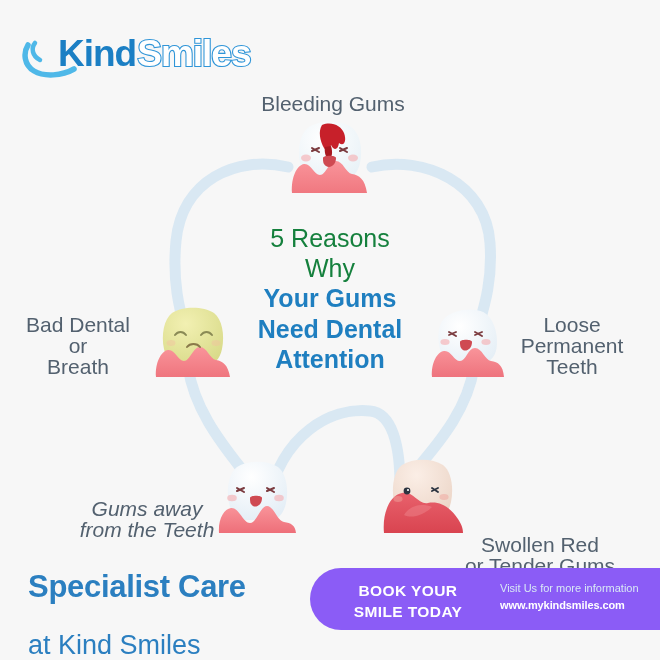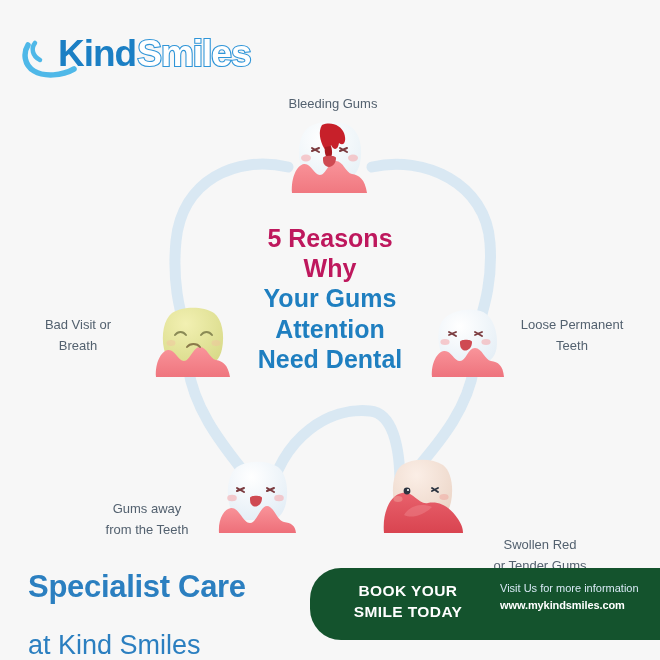--- a/index.html
+++ b/index.html
@@ -30,35 +30,35 @@
 
   
   #connectors{position:absolute;left:0;top:0;width:660px;height:660px;}
 
   
   .node{position:absolute;}
   .node .art{position:absolute;left:0;top:0;}
   .label{
     position:absolute;
     color:#53616f;
-    font-size:13px;
+    font-size:21px;
     line-height:21px;
     text-align:center;
     white-space:pre-line;
   }
 
   
   #center-text{
     position:absolute;left:230px;top:208px;width:200px;
     text-align:center;
   }
   #center-text .thin{
     display:block;
     font-size:25px;line-height:30px;
-    color:#be185d;font-weight:bold;
+    color:#15803d;font-weight:normal;
   }
   #center-text .bold{
     display:block;
     font-size:25px;line-height:30.5px;
     color:#1f7fc0;font-weight:bold;
     margin-top:0;
   }
 
   
   #footer{position:absolute;left:0;top:545px;width:660px;height:115px;}
@@ -66,22 +66,22 @@
     position:absolute;left:28px;top:9px;width:280px;text-align:left;
   }
   #footer-headline .l1{
     display:block;font-size:31px;font-weight:bold;color:#2b7fc0;line-height:36px;
     letter-spacing:-0.3px;
   }
   #footer-headline .l2{
     display:block;font-size:27px;font-weight:normal;color:#2b7fc0;line-height:33px;margin-top:24px;
   }
   #cta-pill{
-    position:absolute;left:310px;top:8px;width:350px;height:72px;
-    background:#14532d;
+    position:absolute;left:310px;top:8px;width:350px;height:62px;
+    background:#8b5cf6;
     border-radius:31px 0 0 31px;
   }
   #cta-book{
     position:absolute;left:18px;top:12px;width:160px;
     color:#ffffff;font-size:15.5px;font-weight:bold;line-height:21px;
     letter-spacing:0.4px;text-align:center;white-space:pre-line;
   }
   #cta-visit{
     position:absolute;left:150px;top:13px;width:200px;margin-left:40px;
   }
@@ -180,21 +180,21 @@
       <g stroke="#8a8a55" stroke-width="2" stroke-linecap="round" fill="none">
         <path d="M30 32 C33 28, 38 28, 41 32"></path>
         <path d="M56 32 C59 28, 64 28, 67 32"></path>
       </g>
 
       <path d="M42 44 C45 40, 52 40, 55 44" stroke="#8a7a4a" stroke-width="2" fill="none" stroke-linecap="round"></path>
       <ellipse cx="26" cy="40" rx="4.5" ry="3" fill="#f2c0a0" opacity="0.45"></ellipse>
       <ellipse cx="71" cy="40" rx="4.5" ry="3" fill="#f2c0a0" opacity="0.45"></ellipse>
     </svg>
   </div>
-  <div class="label" style="left:14px;top:299px;width:128px;">Bad Visit or
+  <div class="label" style="left:14px;top:299px;width:128px;">Bad Dental or
 Breath</div>
 
   <div class="node" style="left:422px;top:290px;width:92px;height:76px;">
     <svg class="art" width="92" height="76" viewBox="0 0 92 76">
       <defs>
         <radialGradient id="lt-tooth" cx="40%" cy="28%" r="78%">
           <stop offset="0%" stop-color="#ffffff"></stop>
           <stop offset="100%" stop-color="#e6eff6"></stop>
         </radialGradient>
         <linearGradient id="lt-gum" x1="0" y1="0" x2="0" y2="1">
@@ -242,21 +242,21 @@
                C81 66, 85 68, 86 76 Z" fill="url(#ga-gum)"></path>
       <g stroke="#7b3b3f" stroke-width="2" stroke-linecap="round" fill="none">
         <path d="M27 34 L34 31 M27 31 L34 35"></path>
         <path d="M57 34 L64 31 M57 31 L64 35"></path>
       </g>
       <path d="M40 41 C40 38, 52 38, 52 41 C52 48, 46 51, 43 49 C40 47, 40 44, 40 41 Z" fill="#cf4a52"></path>
       <ellipse cx="22" cy="41" rx="4.8" ry="3.2" fill="#f5a4a8" opacity="0.55"></ellipse>
       <ellipse cx="69" cy="41" rx="4.8" ry="3.2" fill="#f5a4a8" opacity="0.55"></ellipse>
     </svg>
   </div>
-  <div class="label" style="left:72px;top:483px;width:150px;">Gums away
+  <div class="label" style="left:72px;top:483px;width:150px;font-style:italic;">Gums away
 from the Teeth</div>
 
   <div class="node" style="left:374px;top:440px;width:98px;height:82px;">
     <svg class="art" width="98" height="82" viewBox="0 0 98 82">
       <defs>
         <radialGradient id="sw-tooth" cx="40%" cy="26%" r="78%">
           <stop offset="0%" stop-color="#fbeee6"></stop>
           <stop offset="100%" stop-color="#ecd6c8"></stop>
         </radialGradient>
         <linearGradient id="sw-gum" x1="0" y1="0" x2="0" y2="1">
@@ -278,22 +278,22 @@
       <ellipse cx="70" cy="42" rx="4.6" ry="3" fill="#f0a49c" opacity="0.5"></ellipse>
     </svg>
   </div>
   <div class="label" style="left:458px;top:483px;width:164px;margin-top:36px;">Swollen Red
 or Tender Gums</div>
 
   <div id="center-text">
     <span class="thin">5 Reasons</span>
     <span class="thin">Why</span>
     <span class="bold">Your Gums</span>
+    <span class="bold">Need Dental</span>
     <span class="bold">Attention</span>
-    <span class="bold">Need Dental</span>
   </div>
 
   <div id="footer">
     <div id="footer-headline">
       <span class="l1">Specialist Care</span>
       <span class="l2">at Kind Smiles</span>
     </div>
 
     <div id="cta-pill">
       <div id="cta-book">BOOK YOUR

